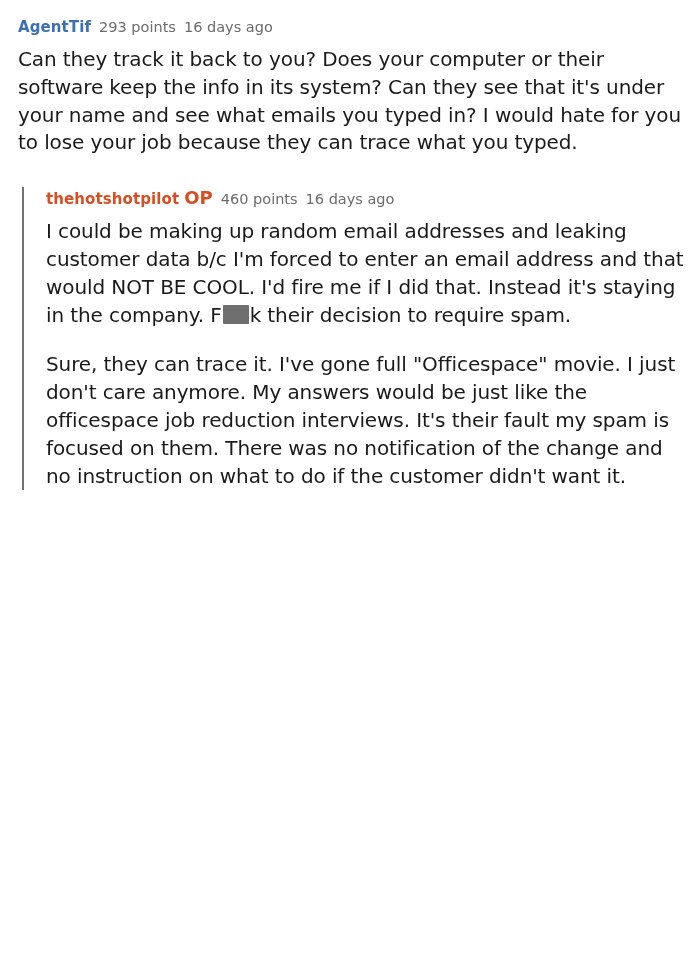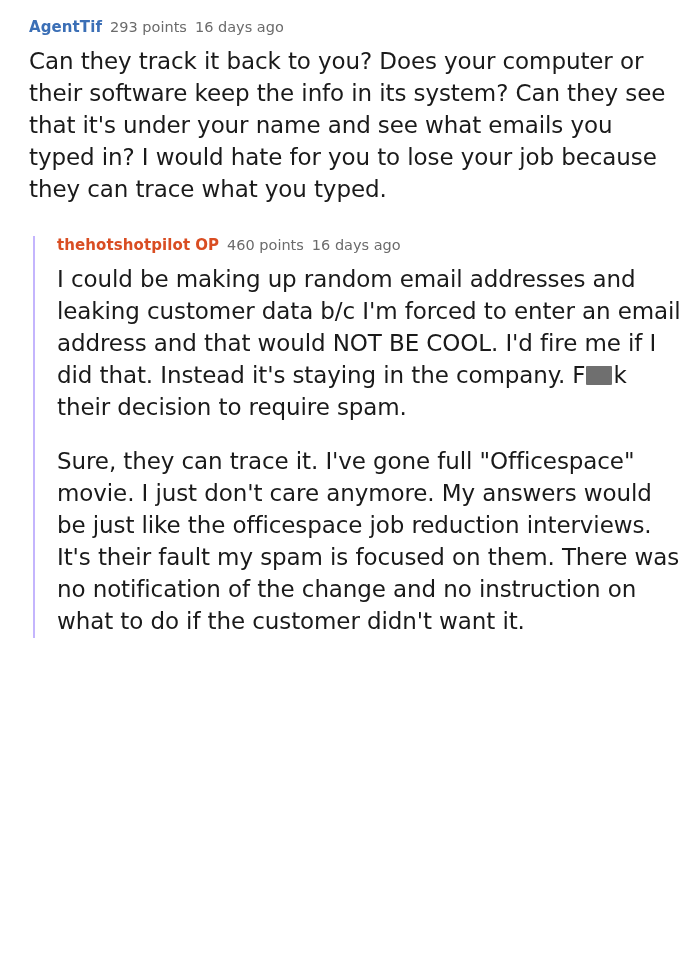--- a/index.html
+++ b/index.html
@@ -8,21 +8,21 @@
     background: #ffffff;
   }
   body {
     width: 700px;
     height: 958px;
     font-family: "DejaVu Sans", sans-serif;
     color: #1a1a1a;
     overflow: hidden;
   }
   .thread {
-    padding: 18px 16px 0 29px;
+    padding: 18px 16px 0 18px;
     box-sizing: border-box;
     width: 700px;
   }
   .comment-header {
     display: flex;
     align-items: baseline;
     gap: 8px;
     margin-bottom: 10px;
     white-space: nowrap;
   }
@@ -31,47 +31,47 @@
     font-weight: bold;
     letter-spacing: 0.1px;
   }
   .author-link {
     color: #3b6fb6;
   }
   .author-op {
     color: #d94d22;
   }
   .op-tag {
-    font-size: 15px;
+    font-size: 18px;
     font-weight: bold;
     color: #d94d22;
     margin-left: -3px;
   }
   .meta {
     font-size: 14.5px;
     color: #6b6b6b;
     font-weight: normal;
   }
   .body-text {
-    font-size: 23px;
+    font-size: 20px;
     line-height: 1.39;
     color: #1a1a1a;
     letter-spacing: -0.1px;
   }
   .body-text p {
     margin: 0 0 22px 0;
   }
   .body-text p:last-child {
     margin-bottom: 0;
   }
   .top-comment {
     margin-bottom: 30px;
   }
   .reply {
-    border-left: 2px solid #c4b5fd;
+    border-left: 2px solid #737373;
     padding-left: 22px;
     margin-left: 4px;
   }
   .redacted {
     display: inline-block;
     width: 26px;
     height: 19px;
     background: #6f6f6f;
     vertical-align: -2px;
     margin: 0 1px;

